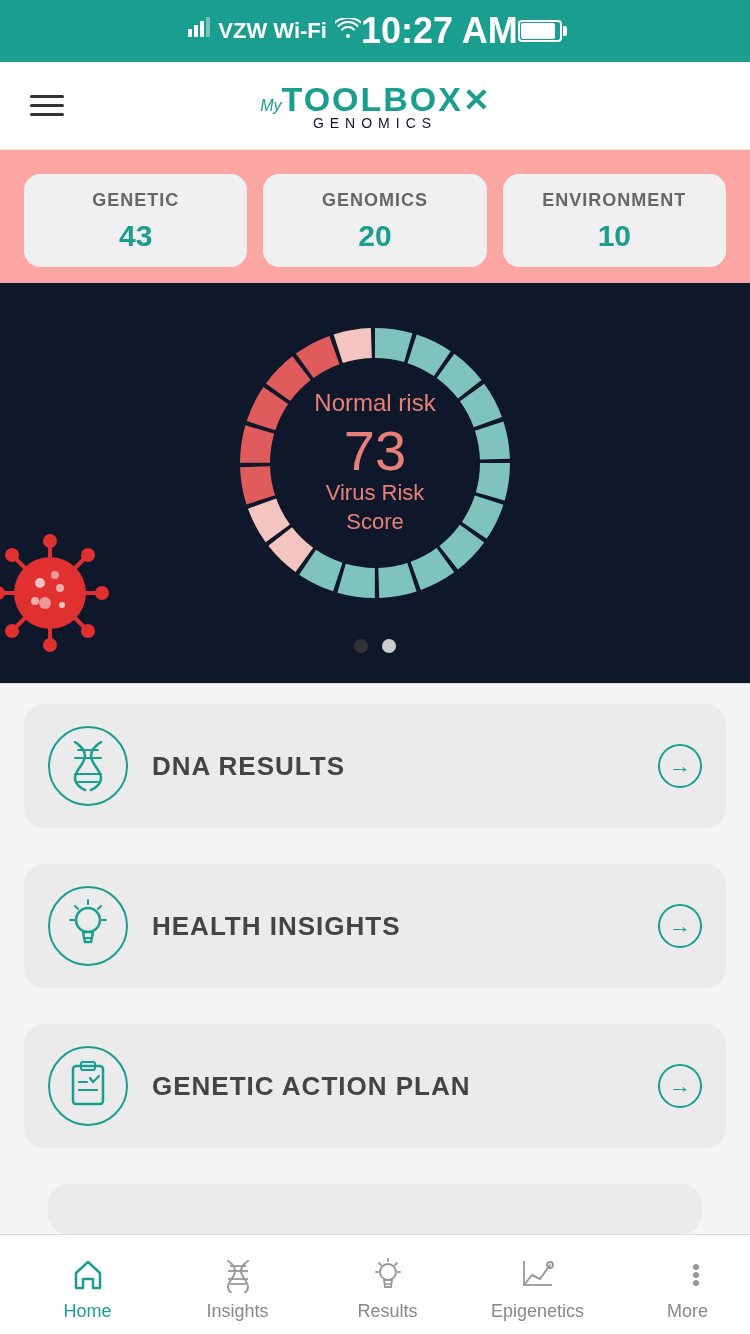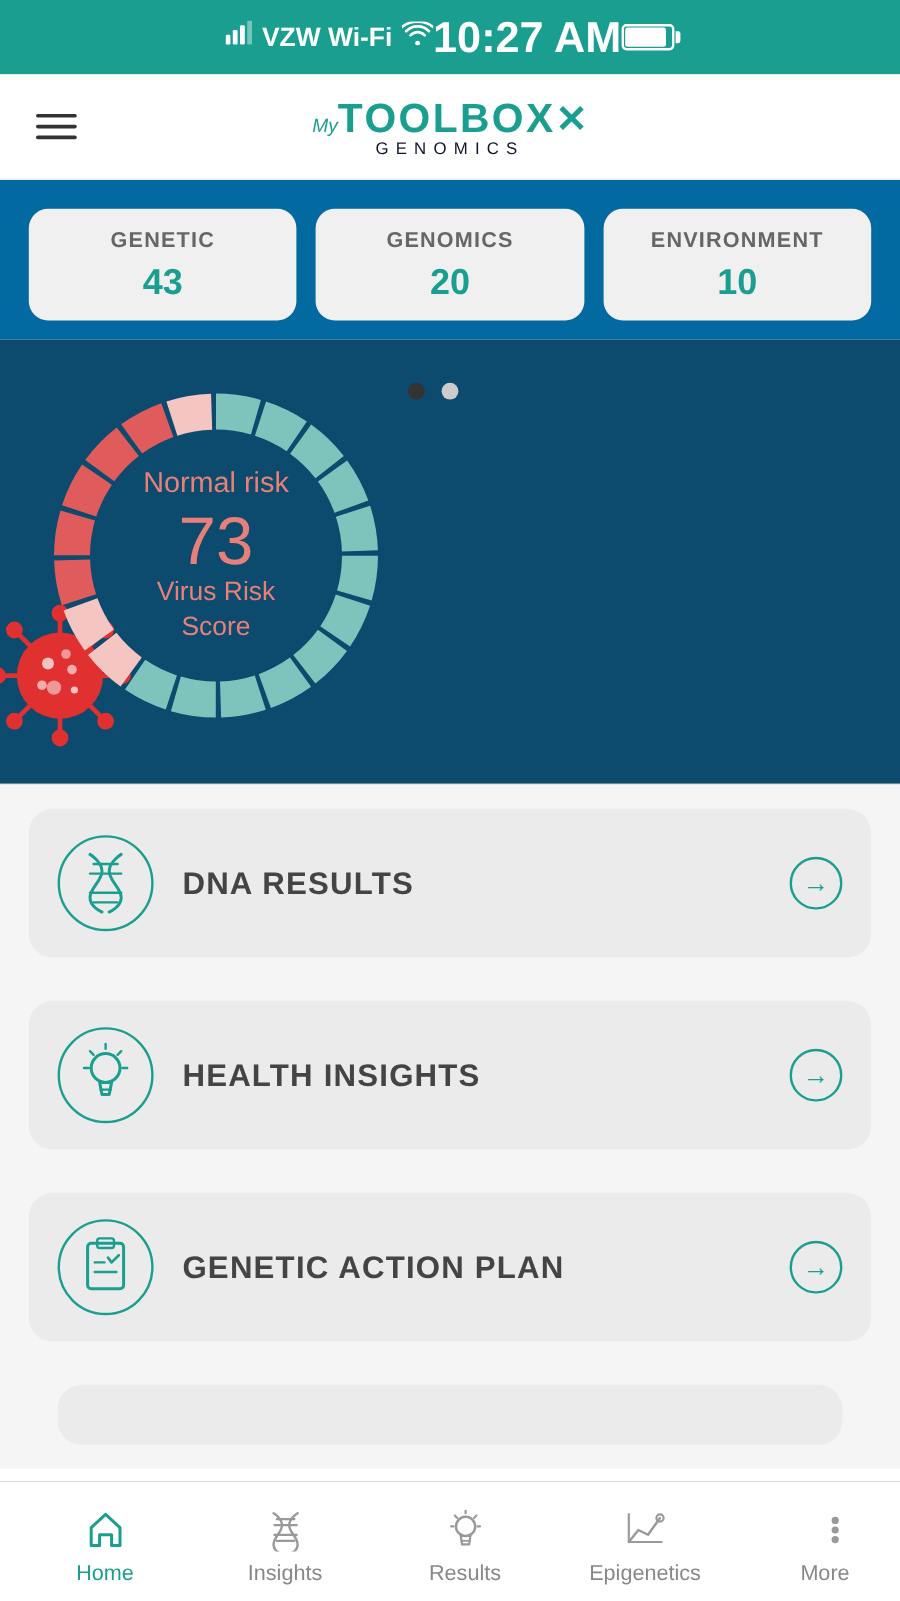--- a/index.html
+++ b/index.html
@@ -70,21 +70,21 @@
       color: #0f172a;
       text-transform: uppercase;
       margin-top: -4px;
     }
 
     
     .scores-row {
       display: flex;
       gap: 16px;
       padding: 24px 24px 16px;
-      background: #0369a1;
+      background: #fca5a5;
     }
     .score-card {
       flex: 1;
       background: #f0f0f0;
       border-radius: 16px;
       display: flex;
       flex-direction: column;
       align-items: center;
       padding: 16px 10px 14px;
       gap: 8px;
@@ -96,23 +96,24 @@
       letter-spacing: 1px;
     }
     .score-value {
       font-size: 30px;
       font-weight: 700;
       color: #1a9e8f;
     }
 
     
     .chart-section {
-      background: #0c4a6e;
-      display: flex;
-      flex-direction: row;
+      background: #0f172a;
+      display: flex;
+      flex-direction: column;
+      align-items: center;
       padding: 20px 20px 30px;
       position: relative;
       overflow: hidden;
     }
     .virus-image {
       position: absolute;
       left: -10px;
       bottom: 30px;
       width: 120px;
       height: 120px;

